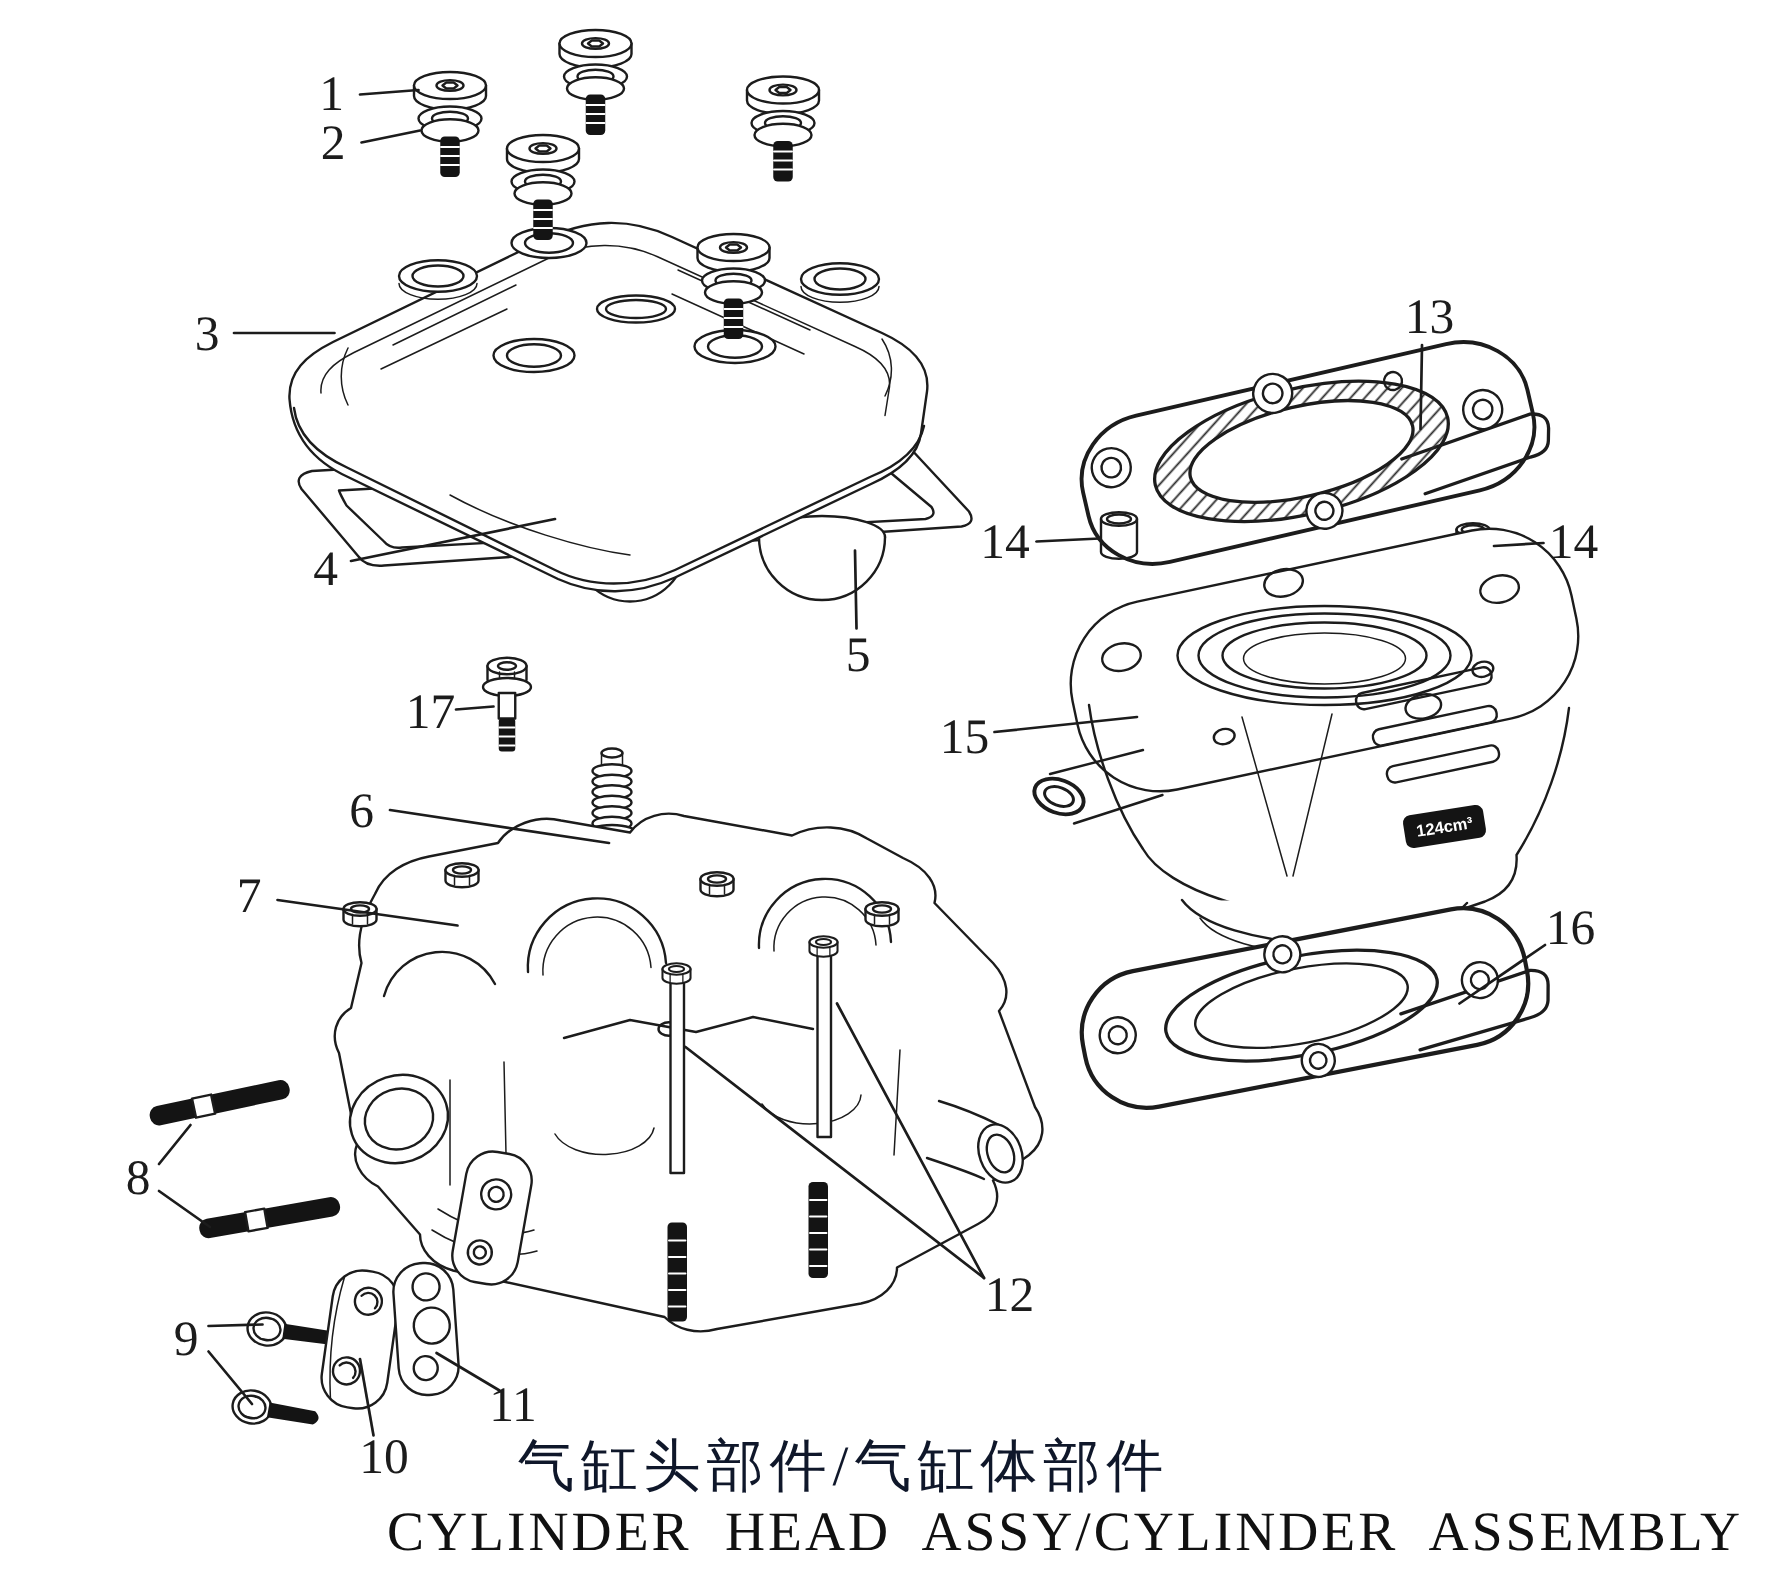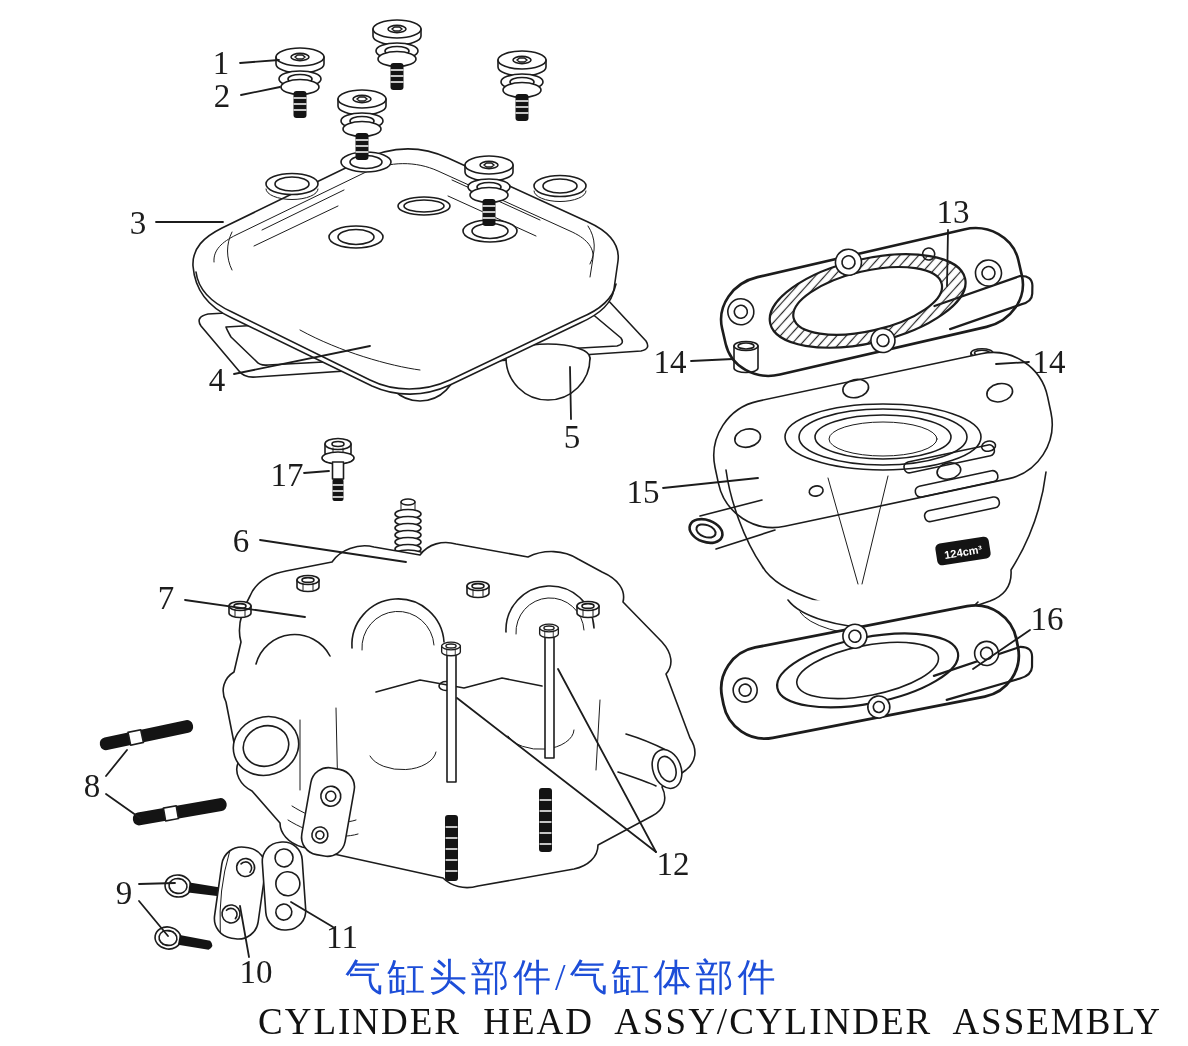--- a/index.html
+++ b/index.html
@@ -13,21 +13,21 @@
   #art .k{fill:#141414;stroke:none;}
   #art .hl{stroke:#ffffff;stroke-width:1.3;}
   #art .thin{stroke-width:1;}
   #art .bold{stroke-width:2.6;}
   #art .leader{fill:none;stroke:#1c1c1c;stroke-width:1.8;}
   #art text.callout{font-family:"Liberation Serif","DejaVu Serif",serif;font-size:33px;
       fill:#1c1c1c;stroke:none;text-anchor:middle;dominant-baseline:central;}
   #art text.badge{font-family:"Liberation Sans","DejaVu Sans",sans-serif;font-size:11px;
       font-weight:bold;fill:#ffffff;stroke:none;text-anchor:middle;dominant-baseline:central;}
   .title-zh{position:absolute;left:345px;top:952px;font-size:38px;letter-spacing:4px;
-      color:#1d4ed8;white-space:nowrap;}
+      color:#0f172a;white-space:nowrap;}
   .title-en{position:absolute;left:234px;top:1000px;font-size:37px;letter-spacing:2px;
       word-spacing:11px;color:#111;white-space:nowrap;margin-left:24px;}
 </style>
 </head>
 <body>
 
 <div id="stage">
 
 <svg id="art" width="1188" height="1046" viewBox="0 0 1188 1046">
   <defs>

